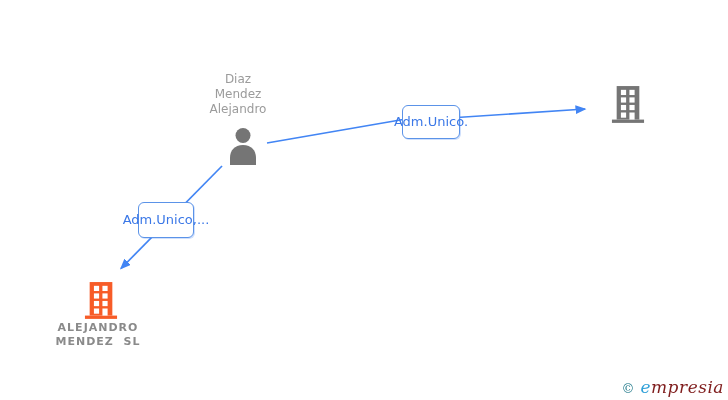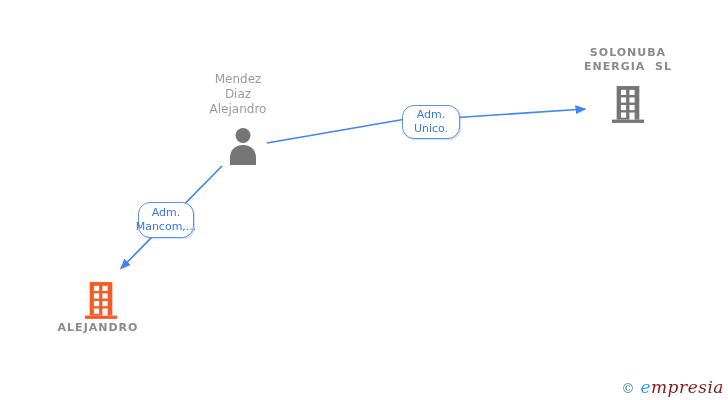--- a/index.html
+++ b/index.html
@@ -10,23 +10,23 @@
   }
   #edges-svg { position:absolute; left:0; top:0; width:728px; height:400px; z-index:1; }
 
   .node { position:absolute; text-align:center; z-index:2; cursor:pointer; }
   .node-name { font-size:12px; line-height:15px; color:#9b9b9b; }
   .company-name { font-size:11px; line-height:14px; color:#8a8a8a; letter-spacing:1px; word-spacing:5px; font-weight:700; }
   .node-icon { display:block; margin:0 auto; }
 
   .edge-label {
     position:absolute; z-index:3;
-    display:flex; flex-direction:column; align-items:center; justify-content:center;
-    background:#ffffff; border:1.5px solid #5b93e8; border-radius:12px;
-    color:#3b78e7; font-size:11px; line-height:14px; text-align:center;
+    display:flex; flex-direction:row; align-items:center; justify-content:center;
+    background:#ffffff; border:1.5px solid #5b93e8; border-radius:6px;
+    color:#3b78e7; font-size:13px; line-height:14px; text-align:center;
     box-shadow:1px 1px 0 rgba(66,133,244,0.25);
   }
   #label-mancom { left:402px; top:105px; width:56px; height:32px; }
   #label-unico  { left:138px; top:202px; width:54px; height:34px; }
 
   #watermark {
     position:absolute; right:4px; bottom:3px; z-index:4;
     display:flex; align-items:baseline; gap:6px;
     font-family:"DejaVu Serif","Liberation Serif",serif;
   }
@@ -54,35 +54,31 @@
       </marker>
     </defs>
 
     <line x1="267" y1="143" x2="403" y2="119.5" stroke="#4285f4" stroke-width="1.7"></line>
     <line x1="457" y1="117.5" x2="585" y2="109" stroke="#4285f4" stroke-width="1.7" marker-end="url(#arrowhead)"></line>
 
     <line x1="222" y1="166" x2="121" y2="268.5" stroke="#4285f4" stroke-width="1.7" marker-end="url(#arrowhead)"></line>
   </svg>
 
   <div class="node node-name" id="person-name">
+    <div>Diaz</div>
     <div>Mendez</div>
-    <div>Diaz</div>
     <div>Alejandro</div>
   </div>
   <div class="node" id="person-icon-wrap">
     <svg class="node-icon" width="32" height="38" viewBox="0 0 32 38">
       <circle cx="16" cy="8.5" r="7.5" fill="#757575"></circle>
       <path d="M16 18 C 7.5 18 3 23.5 3 31 L3 38 L29 38 L29 31 C29 23.5 24.5 18 16 18 Z" fill="#757575"></path>
     </svg>
   </div>
 
-  <div class="node company-name" id="company-right-name">
-    <div>SOLONUBA</div>
-    <div>ENERGIA SL</div>
-  </div>
   <div class="node" id="company-right-icon-wrap">
     <svg class="node-icon" width="34" height="38" viewBox="0 0 36 40">
       <rect x="1" y="36.5" width="34" height="3.5" fill="#757575"></rect>
       <rect x="6" y="1" width="24" height="35.5" fill="#757575"></rect>
       <rect x="10.5" y="5" width="5.5" height="5.5" fill="#ffffff"></rect>
       <rect x="19.5" y="5" width="5.5" height="5.5" fill="#ffffff"></rect>
       <rect x="10.5" y="13" width="5.5" height="5.5" fill="#ffffff"></rect>
       <rect x="19.5" y="13" width="5.5" height="5.5" fill="#ffffff"></rect>
       <rect x="10.5" y="21" width="5.5" height="5.5" fill="#ffffff"></rect>
       <rect x="19.5" y="21" width="5.5" height="5.5" fill="#ffffff"></rect>
@@ -100,29 +96,30 @@
       <rect x="10.5" y="13" width="5.5" height="5.5" fill="#ffffff"></rect>
       <rect x="19.5" y="13" width="5.5" height="5.5" fill="#ffffff"></rect>
       <rect x="10.5" y="21" width="5.5" height="5.5" fill="#ffffff"></rect>
       <rect x="19.5" y="21" width="5.5" height="5.5" fill="#ffffff"></rect>
       <rect x="10.5" y="29" width="5.5" height="5.5" fill="#ffffff"></rect>
       <rect x="19.5" y="29" width="5.5" height="7.5" fill="#ffffff"></rect>
     </svg>
   </div>
   <div class="node company-name" id="company-left-name">
     <div>ALEJANDRO</div>
+    <div>MENDEZ SL</div>
   </div>
 
   <div class="edge-label" id="label-mancom">
     <div>Adm.</div>
     <div>Unico.</div>
   </div>
   <div class="edge-label" id="label-unico">
     <div>Adm.</div>
-    <div>Mancom,...</div>
+    <div>Unico,...</div>
   </div>
 
   <div id="watermark">
     <span id="wm-copy">©</span>
     <span id="wm-brand"><span id="wm-e">e</span><span id="wm-rest">mpresia</span></span>
   </div>
 
 </div>
 
 </body></html>

